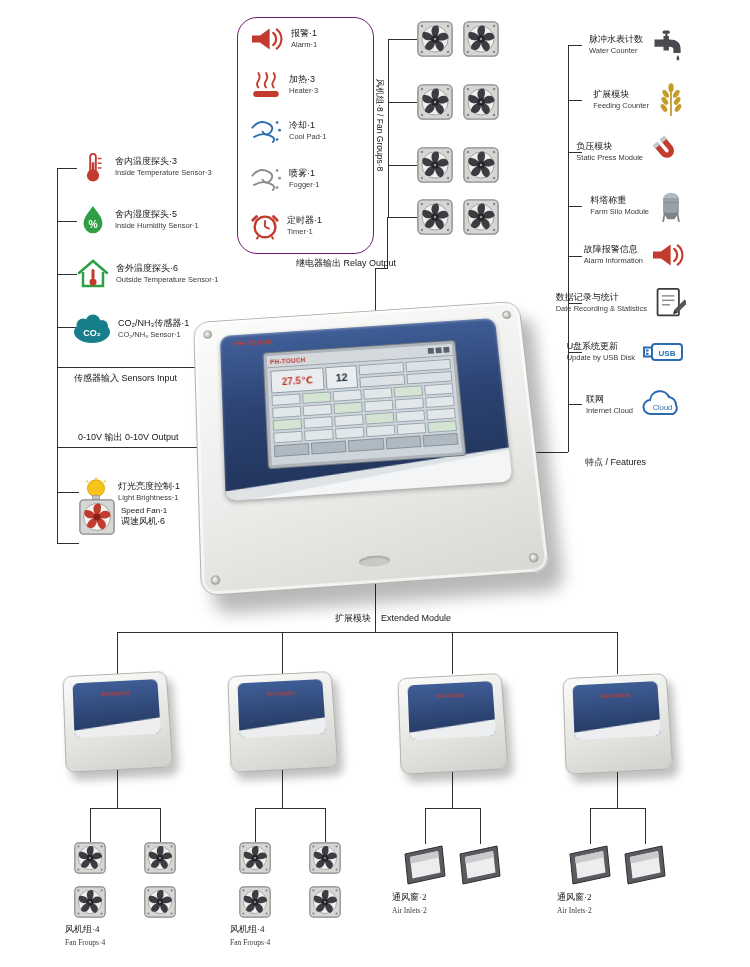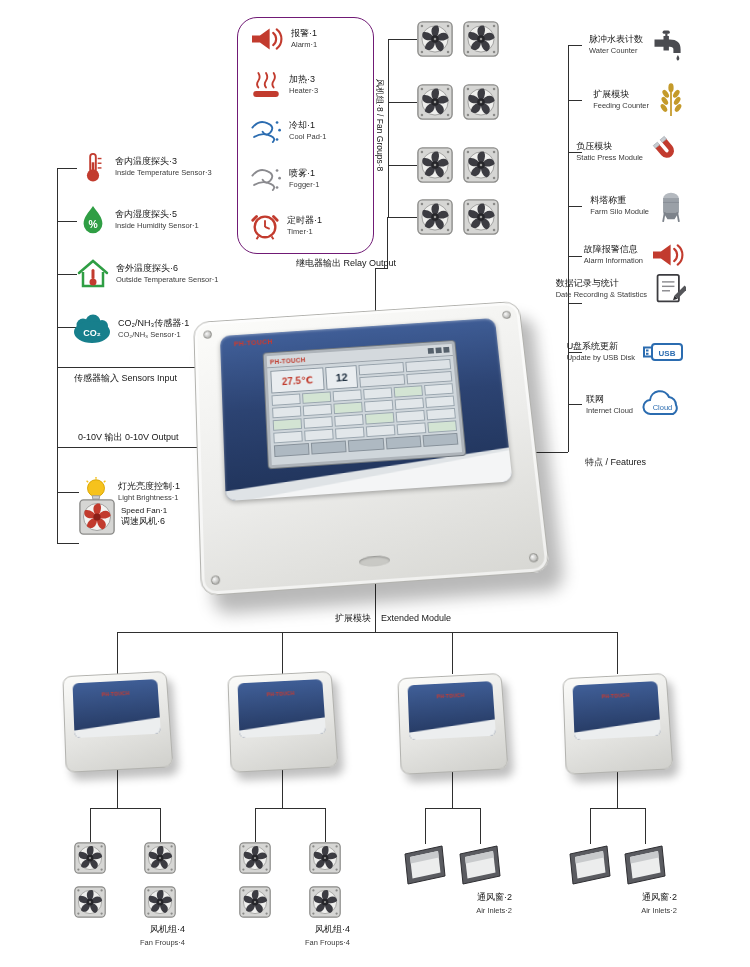--- a/index.html
+++ b/index.html
@@ -78,21 +78,21 @@
                background:linear-gradient(165deg,#fbfbf9,#e3e3e0 60%,#d0d0cc);
                border:1px solid #b2b2ae; border-radius:9px;
                box-shadow:5px 8px 8px rgba(0,0,0,.25); }
   .mini-panel { position:absolute; left:9px; right:9px; top:7px; height:56px; border-radius:6px;
                 background:linear-gradient(178deg,#405f98,#22355c); overflow:hidden; }
   .mini-brand { position:absolute; left:50%; top:10px; transform:translateX(-50%);
                 font-size:5px; font-weight:bold; color:#d0392b; letter-spacing:.2px; }
   .mini-swoosh { position:absolute; left:-10px; right:-10px; bottom:-18px; height:30px;
                  background:#eceeef; transform:rotate(-6deg); }
 
-  .grp-label { position:absolute; width:120px; text-align:right; }
+  .grp-label { position:absolute; width:120px; text-align:left;font-family:Liberation Serif, serif; }
 </style>
 </head>
 <body>
 
 <svg width="0" height="0" style="position:absolute" aria-hidden="true">
 <defs>
 <symbol id="sym-fan" viewBox="0 0 40 40">
   <rect x="1" y="1" width="38" height="38" rx="5" fill="#d6d6d4" stroke="#8a8a88" stroke-width="1.5"></rect>
   <circle cx="5.5" cy="5.5" r="1.4" fill="#8a8a88"></circle>
         <circle cx="34.5" cy="5.5" r="1.4" fill="#8a8a88"></circle>
@@ -472,21 +472,21 @@
   </div>
   <div class="feat" style="top:240px">
     <div class="txt">
         <div class="zh">故障报警信息</div>
       <div class="en">Alarm Information</div>
       </div>
     <svg width="36" height="30">
         <use href="#sym-horn"></use>
       </svg>
   </div>
-  <div class="feat" style="top:272px">
+  <div class="feat" style="top:286px">
     <div class="txt">
         <div class="zh">数据记录与统计</div>
       <div class="en">Date Recording &amp; Statistics</div>
       </div>
     <svg width="32" height="34">
         <use href="#sym-doc"></use>
       </svg>
   </div>
   <div class="feat" style="top:390px">
     <div class="txt">

